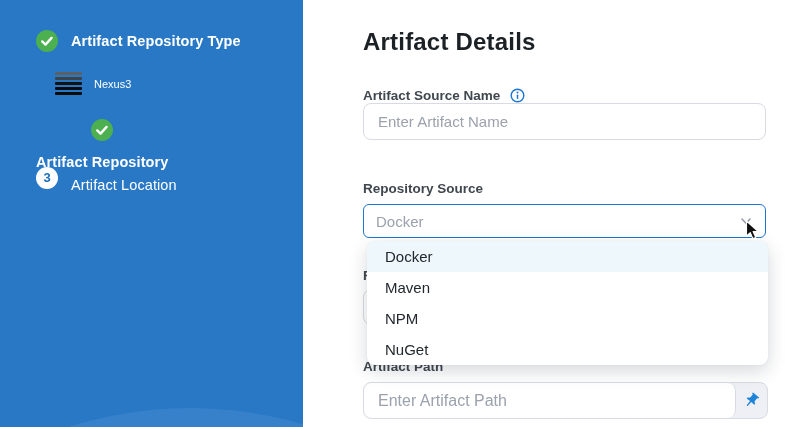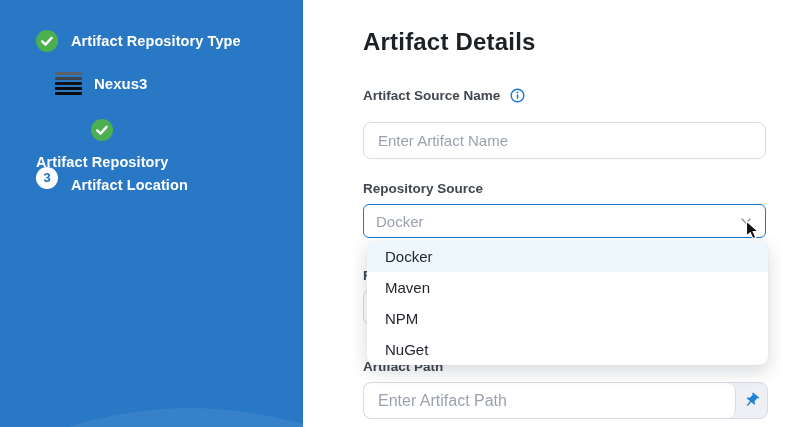--- a/index.html
+++ b/index.html
@@ -7,26 +7,26 @@
     font-family:"Liberation Sans", sans-serif; }
   .app { position:relative; width:629px; height:427px; }
 
   
   .sidebar { position:absolute; left:0; top:0; width:303px; height:427px;
     background:#2878c6; overflow:hidden; }
   .sidebar .deco-circle { position:absolute; left:-210px; top:408px; width:800px; height:800px;
     border-radius:50%; background:rgba(255,255,255,0.07); }
   .step-row { position:absolute; display:flex; align-items:center; gap:13px; }
   .step-row .step-label { color:#fff; font-size:14.5px; font-weight:600; letter-spacing:.1px; }
-  .step-row.current .step-label { font-weight:700;margin-top:15px; }
+  .step-row.current .step-label { font-weight:400;margin-top:15px; }
   .badge { width:22px; height:22px; flex:0 0 22px; }
   .num-badge { width:22px; height:22px; flex:0 0 22px; border-radius:50%; background:#fff;
     color:#1b6fc0; font-size:13px; font-weight:700; display:flex; align-items:center; justify-content:center; }
   .substep { position:absolute; display:flex; align-items:center; gap:12px; }
-  .substep .step-label { color:#fff; font-size:15px; font-weight:700; }
+  .substep .step-label { color:#fff; font-size:11px; font-weight:400; }
   .nexus-icon { display:flex; flex-direction:column; gap:2px; width:27px; }
   .nexus-icon span { display:block; height:3px; border-radius:1px; }
   .nexus-icon span:nth-child(1){ background:#5c6165; }
   .nexus-icon span:nth-child(2){ background:#3f4347; }
   .nexus-icon span:nth-child(3){ background:#121212; }
   .nexus-icon span:nth-child(4){ background:#0b0b0b; }
   .nexus-icon span:nth-child(5){ background:#0b0b0b; }
 
   
   .main { position:absolute; left:303px; top:0; width:482px; height:427px; background:#fff; }
@@ -115,21 +115,21 @@
     <h1 class="page-title">Artifact Details</h1>
 
     <div class="field-label" style="top:88px;">
       <span>Artifact Source Name</span>
       <svg class="info-icon" width="15" height="15" viewBox="0 0 15 15">
         <circle cx="7.5" cy="7.5" r="6.3" fill="none" stroke="#1a76d2" stroke-width="1.4"></circle>
         <circle cx="7.5" cy="4.6" r="1" fill="#1a76d2"></circle>
         <rect x="6.75" y="6.4" width="1.5" height="4.6" rx="0.75" fill="#1a76d2"></rect>
       </svg>
     </div>
-    <input class="text-input" style="top: 122px;" type="text" placeholder="Enter Artifact Name">
+    <input class="text-input" style="top: 103px;" type="text" placeholder="Enter Artifact Name">
 
     <div class="field-label" style="top:181px;">
       <span>Repository Source</span>
     </div>
     <div class="select-box">
       <span class="select-value">Docker</span>
       <svg class="chevron" viewBox="0 0 14 14">
         <path d="M3 5 L7 9.2 L11 5" stroke="#949aa5" stroke-width="1.6" fill="none" stroke-linecap="round" stroke-linejoin="round"></path>
       </svg>
     </div>

